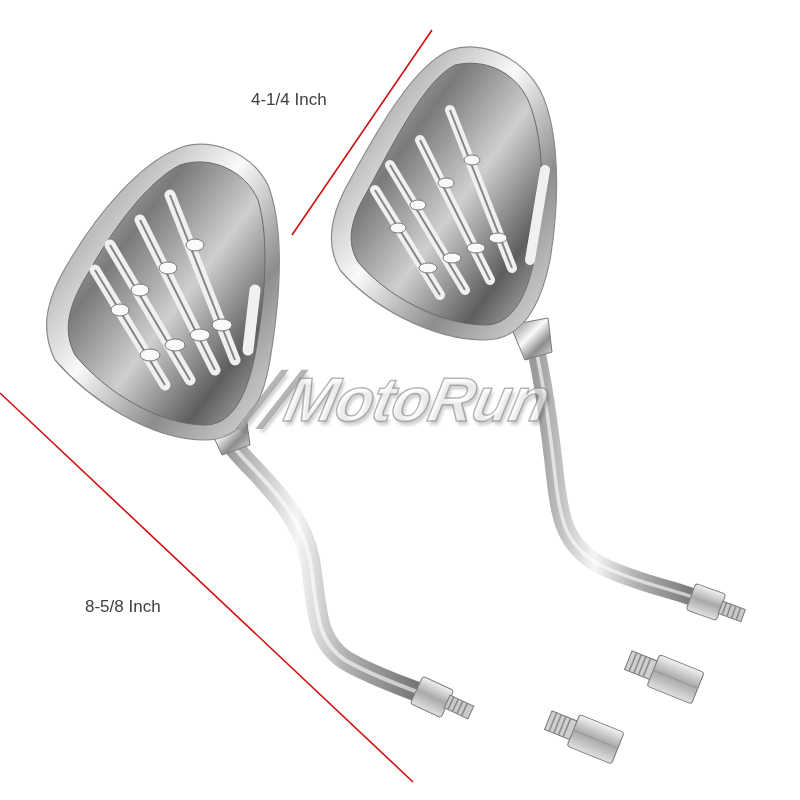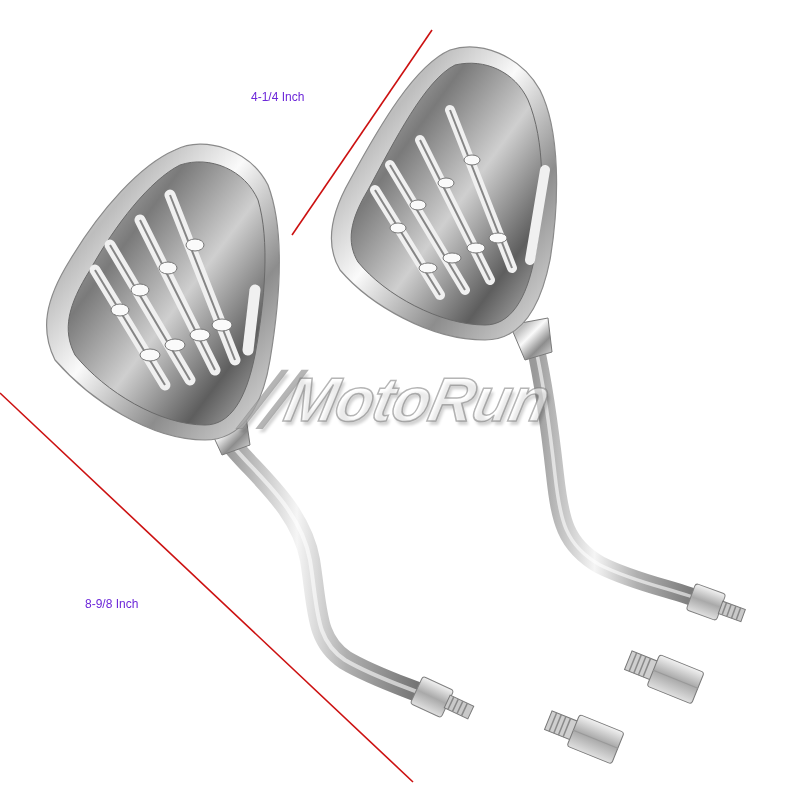--- a/index.html
+++ b/index.html
@@ -1,18 +1,18 @@
 <!DOCTYPE html>
 <html><head>
 <meta charset="utf-8">
 <style>
   html, body { margin: 0; padding: 0; background: #ffffff; }
   body { width: 800px; height: 800px; overflow: hidden; position: relative; font-family: "Liberation Sans", sans-serif; }
   #scene { position: absolute; left: 0; top: 0; width: 800px; height: 800px; }
-  .dim-label { position: absolute; color: #6d28d9; font-family: "Liberation Sans", sans-serif; font-size: 12px; white-space: nowrap; }
+  .dim-label { position: absolute; color: #404040; font-family: "Liberation Sans", sans-serif; font-size: 17px; white-space: nowrap; }
   #label-top { left: 251px; top: 90px; }
   #label-bottom { left: 85px; top: 597px; }
   #watermark {
     position: absolute; left: 246px; top: 364px;
     font-family: "Liberation Sans", sans-serif; font-weight: bold; font-style: italic;
     font-size: 62px; letter-spacing: -1px;
     color: rgba(255,255,255,0.55);
     -webkit-text-stroke: 1.5px rgba(120,120,120,0.55);
     text-shadow: 3px 4px 3px rgba(0,0,0,0.18);
     transform: skewX(-12deg);
@@ -160,13 +160,13 @@
       <line x1="640" y1="667" x2="640" y2="687"></line>
         <line x1="645" y1="667" x2="645" y2="687"></line>
     </g>
     <rect x="652" y="660" width="48" height="34" rx="3" fill="url(#nut)" stroke="#7a7a7a"></rect>
     <line x1="652" y1="677" x2="700" y2="677" stroke="#999" stroke-width="1"></line>
   </g>
 </svg>
 
 <div id="watermark">⧸⧸MotoRun</div>
 <div id="label-top" class="dim-label">4-1/4 Inch</div>
-<div id="label-bottom" class="dim-label">8-9/8 Inch</div>
+<div id="label-bottom" class="dim-label">8-5/8 Inch</div>
 
 </body></html>

